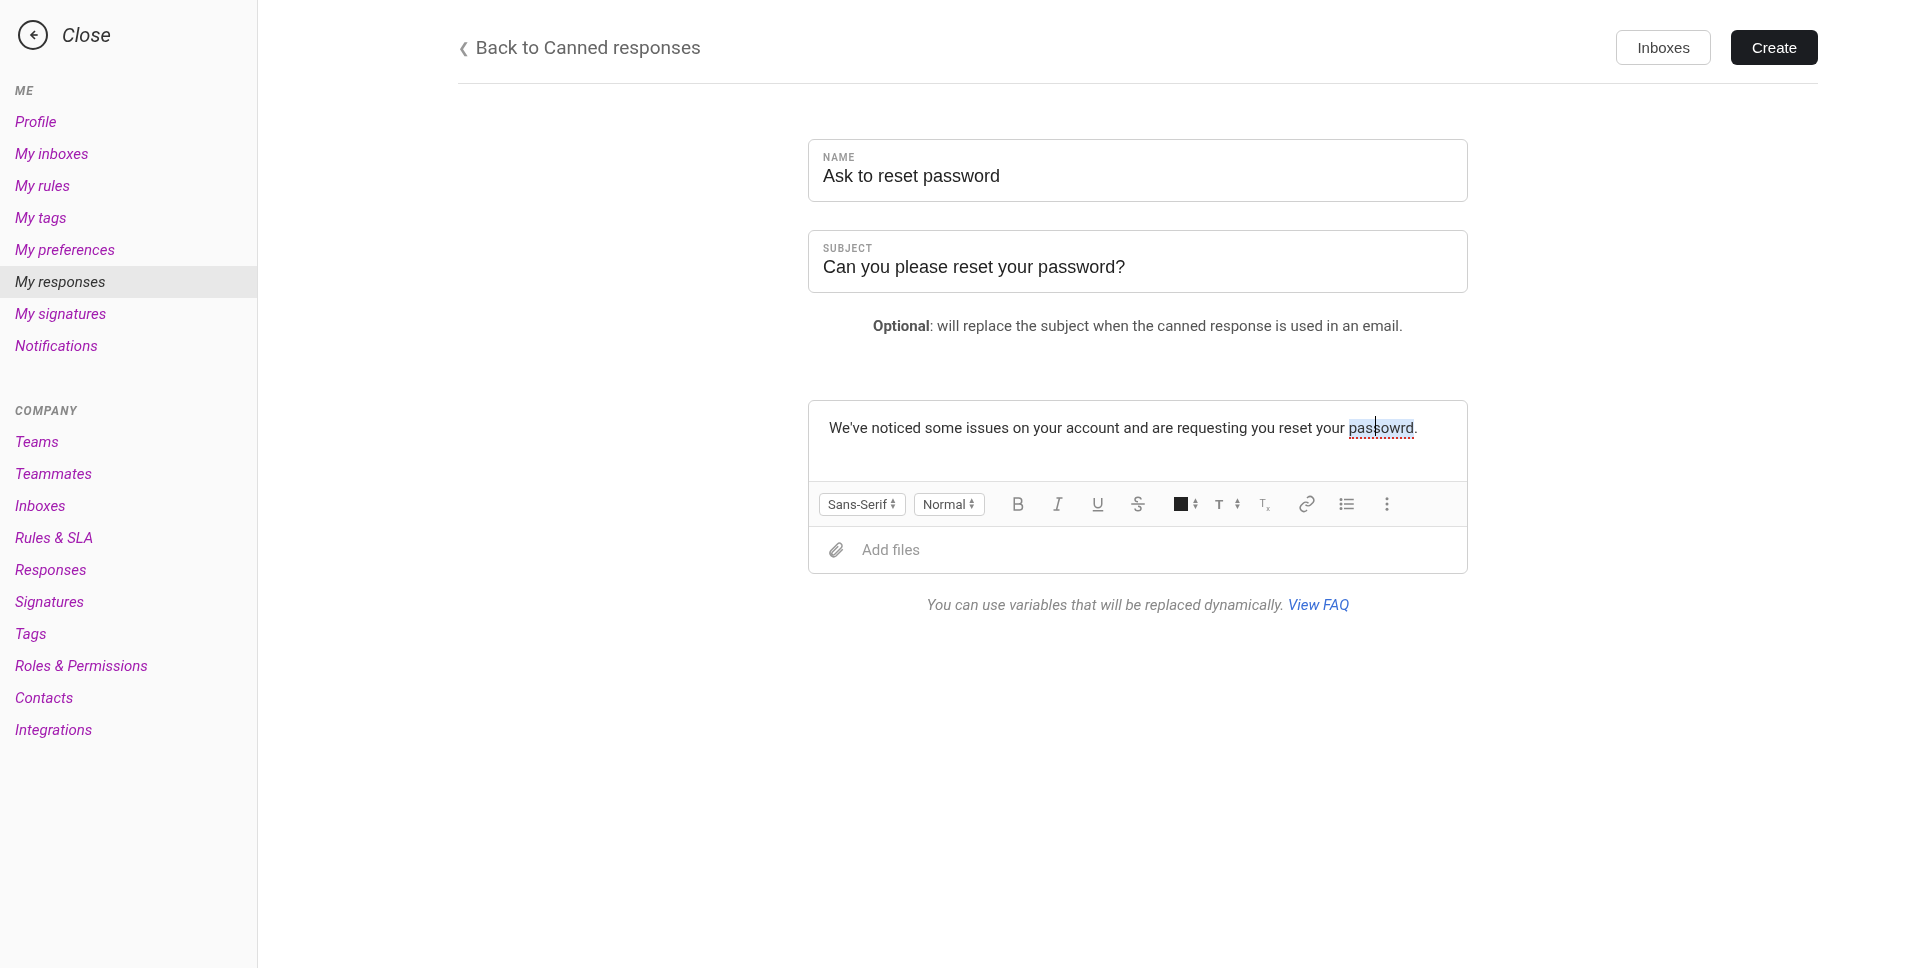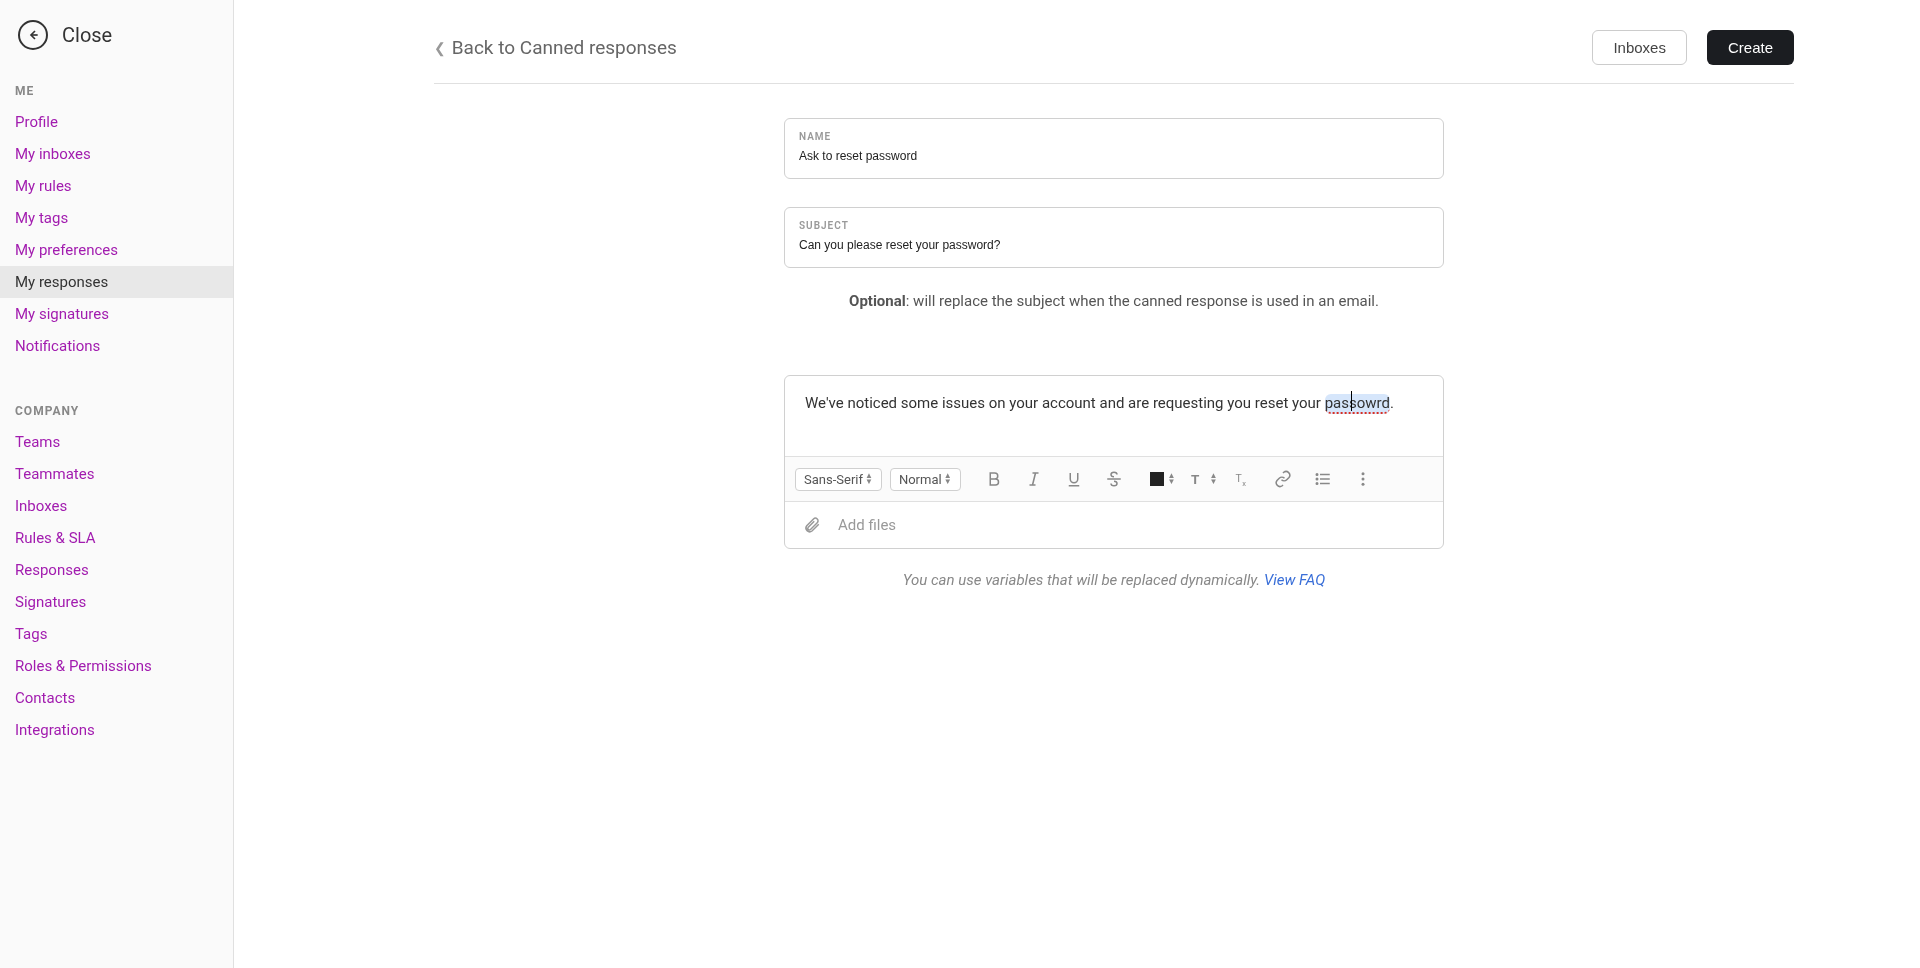--- a/index.html
+++ b/index.html
@@ -13,25 +13,26 @@
       color: #333;
       width: 1920px;
       height: 968px;
       overflow: hidden;
     }
     .layout {
       display: flex;
       height: 100%;
     }
     .sidebar {
-      width: 234px;
+      width: 258px;
       border-right: 1px solid #e0e0e0;
       background: #fafafa;
       display: flex;
       flex-direction: column;
+      font-style: italic;
     }
     .sidebar-header {
       display: flex;
       align-items: center;
       gap: 14px;
       padding: 20px 18px;
     }
     .back-circle {
       width: 30px;
       height: 30px;
@@ -117,38 +118,38 @@
       color: #444;
       font-weight: 500;
     }
     .btn-create {
       background: #1b1d21;
       color: #fff;
       font-weight: 500;
     }
     .form-area {
       width: 660px;
-      margin: 34px auto 0;
+      margin: 55px auto 0;
     }
     .field-box {
       border: 1px solid #d0d0d0;
       border-radius: 6px;
       padding: 12px 14px 14px;
       margin-bottom: 28px;
     }
     .field-label {
       font-size: 10px;
       font-weight: 600;
       letter-spacing: 1px;
       color: #999;
       text-transform: uppercase;
       margin-bottom: 3px;
     }
     .field-value {
-      font-size: 12px;
+      font-size: 18px;
       color: #222;
       border: none;
       outline: none;
       width: 100%;
       background: transparent;
     }
     .helper-text {
       text-align: center;
       font-size: 15px;
       color: #555;
@@ -169,21 +170,20 @@
       color: #333;
       min-height: 80px;
     }
     .spell-error {
       border-bottom: 2px dotted #d93025;
       background: #d6e6fb;
     }
     .text-cursor {
       display: inline-block;
       position: relative;
-      border-radius: 6px;
     }
     .text-cursor::after {
       content: '';
       position: absolute;
       top: -3px;
       right: 38px;
       width: 1px;
       height: 20px;
       background: #000;
     }

